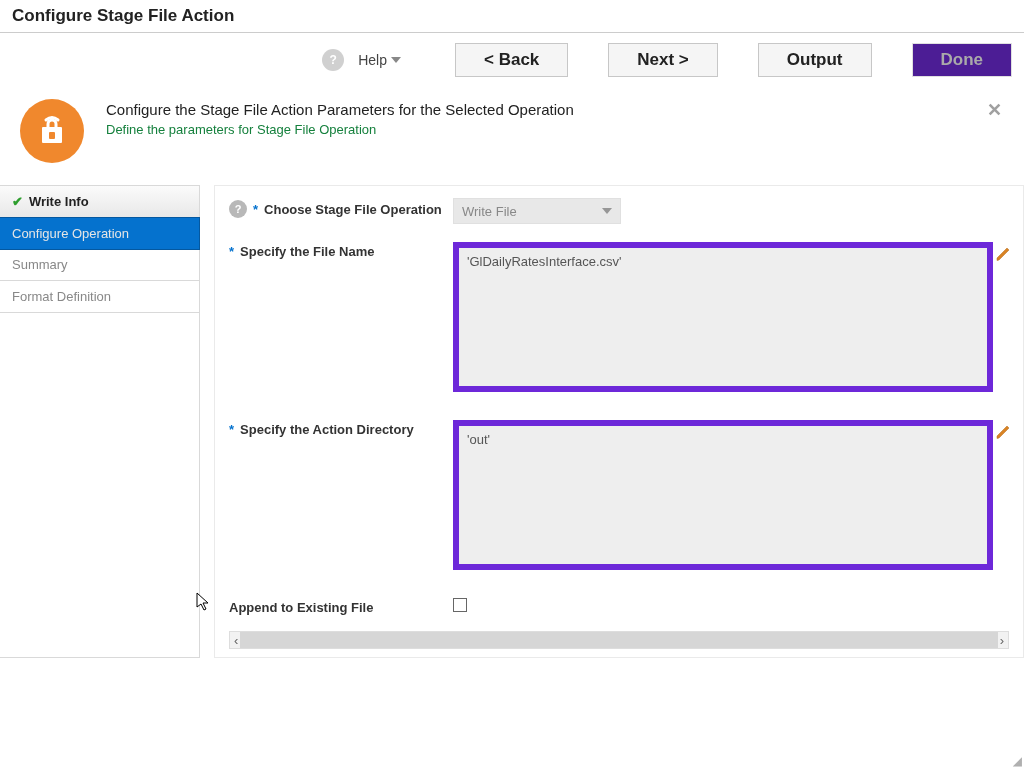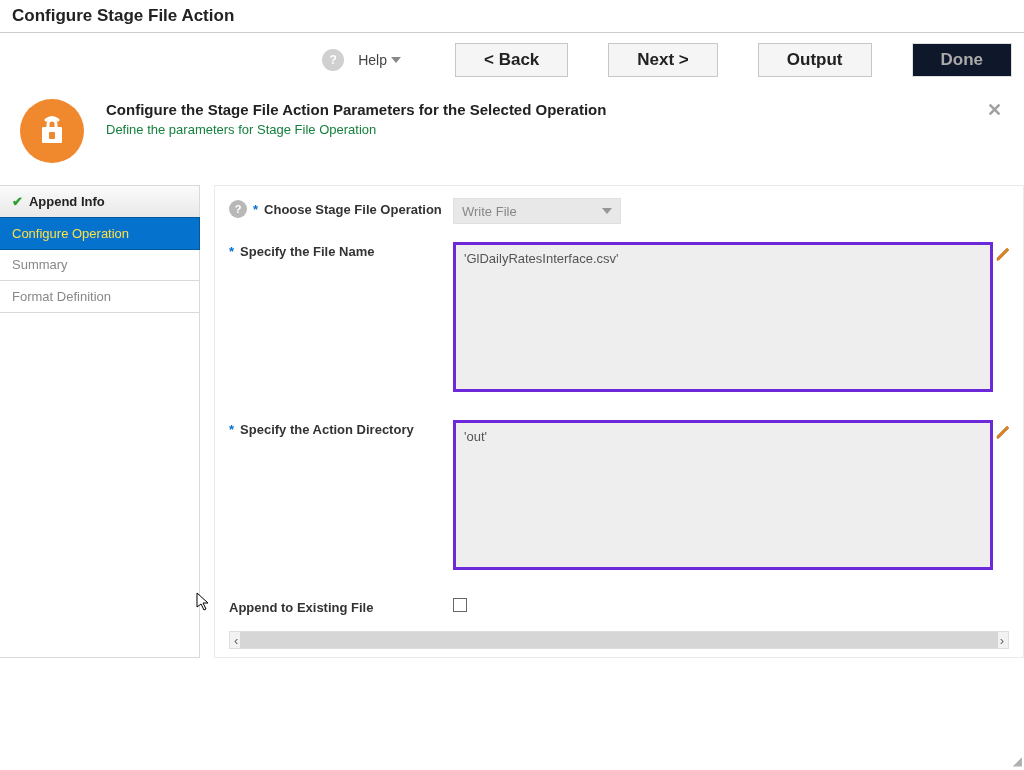--- a/index.html
+++ b/index.html
@@ -55,37 +55,37 @@
     padding: 6px 28px;
     font-size: 17px;
     font-weight: bold;
     color: #222;
     cursor: pointer;
     margin-left: 32px;
   }
   .btn[disabled] {
     color: #aaa;
     border-color: #e0e0e0;
-    background: #0f172a;
+    background: #4c1d95;
     cursor: default;
   }
   .header-block {
     display: flex;
     align-items: flex-start;
     padding: 12px 20px 22px 20px;
     position: relative;
   }
   .header-icon {
     width: 64px; height: 64px; border-radius: 50%;
     background: #f0882d;
     display: flex; align-items: center; justify-content: center;
     margin-right: 22px; flex: none;
   }
   .header-text { flex: 1 1 auto; padding-top: 2px; }
-  .header-title { font-size: 15px; font-weight: bold; color: #222; margin-bottom: 4px; }
+  .header-title { font-size: 15px; font-weight: normal; color: #222; margin-bottom: 4px; }
   .header-sub { font-size: 13px; color: #15803d; }
   .close-x {
     position: absolute; right: 22px; top: 12px;
     font-size: 18px; color: #a0a0a0; cursor: pointer; font-weight: bold;
   }
   .body-row { display: flex; align-items: stretch; }
   .nav {
     width: 200px; flex: none;
     border: 1px solid #d9d9d9;
     border-left: none;
@@ -97,21 +97,21 @@
     color: #888;
     cursor: pointer;
     display:flex; align-items:center; gap:6px;
   }
   .nav-item.first {
     background: linear-gradient(#fbfbfb,#e8e8e8);
     color: #222; font-weight: bold;
   }
   .nav-item.active {
     background: #0572ce;
-    color: #fde047;
+    color: #e5e5e5;
     border: 1px solid #0458a0;
     margin: -1px;
   }
   .check-icon { color:#2e9e2e; } 
   .content {
     flex: 1 1 auto;
     margin-left: 14px;
     border: 1px solid #eaeaea;
     padding: 12px 14px 8px 14px;
     position: relative;
@@ -141,21 +141,21 @@
     width:168px; background:#e8e8e8; border:1px solid #e0e0e0;
     height:26px; display:flex; align-items:center; padding:0 8px;
     color:#888; font-size:13px; position:relative;
   }
   .select-box .sel-caret {
     position:absolute; right:8px; top:9px;
     width:0;height:0;border-left:5px solid transparent;border-right:5px solid transparent;border-top:6px solid #969696;
   }
   .expr-box {
     width:540px; height:150px;
-    background:#eeeeee; border:3px solid #6d28d9;
+    background:#eeeeee; border:6px solid #6d28d9;
     padding:6px 8px; color:#555; font-size:13px;
   }
   .pencil {
     position:absolute; right:-4px; top:2px;
     cursor:pointer;
   }
   .checkbox {
     width:14px; height:14px; border:1px solid #666; display:inline-block;
     cursor:pointer; background:#fff;
   }
@@ -207,21 +207,21 @@
     <div class="header-title">Configure the Stage File Action Parameters for the Selected Operation</div>
     <div class="header-sub">Define the parameters for Stage File Operation</div>
   </div>
   <div class="close-x">✕</div>
 </div>
 
 <div class="body-row">
   <div class="nav">
     <div class="nav-item first">
       <span class="check-icon">✔</span>
-      <span>Append Info</span>
+      <span>Write Info</span>
     </div>
     <div class="nav-item active">
       <span>Configure Operation</span>
     </div>
     <div class="nav-item">
       <span>Summary</span>
     </div>
     <div class="nav-item">
       <span>Format Definition</span>
     </div>

